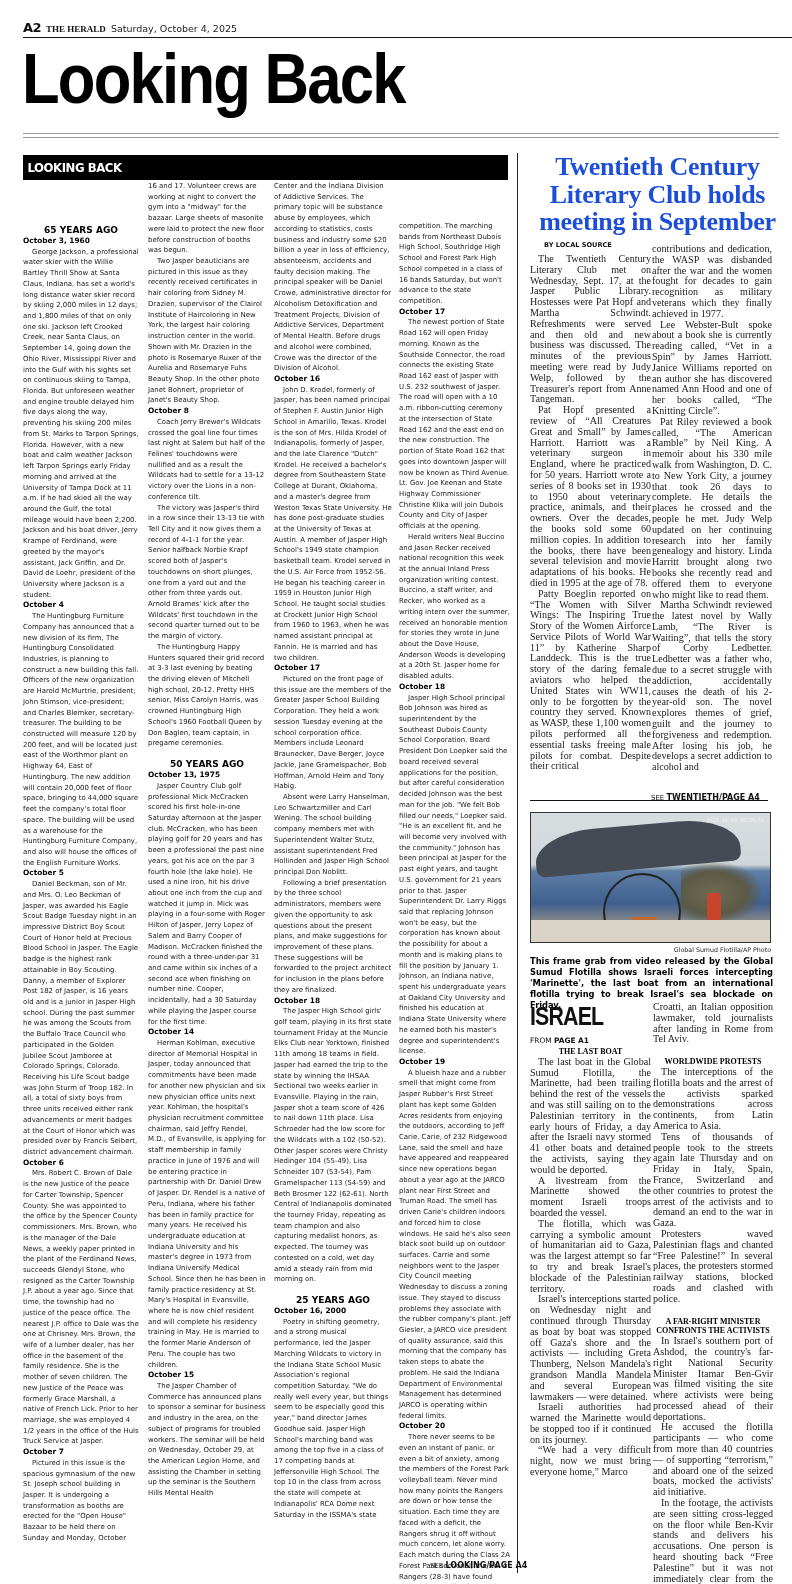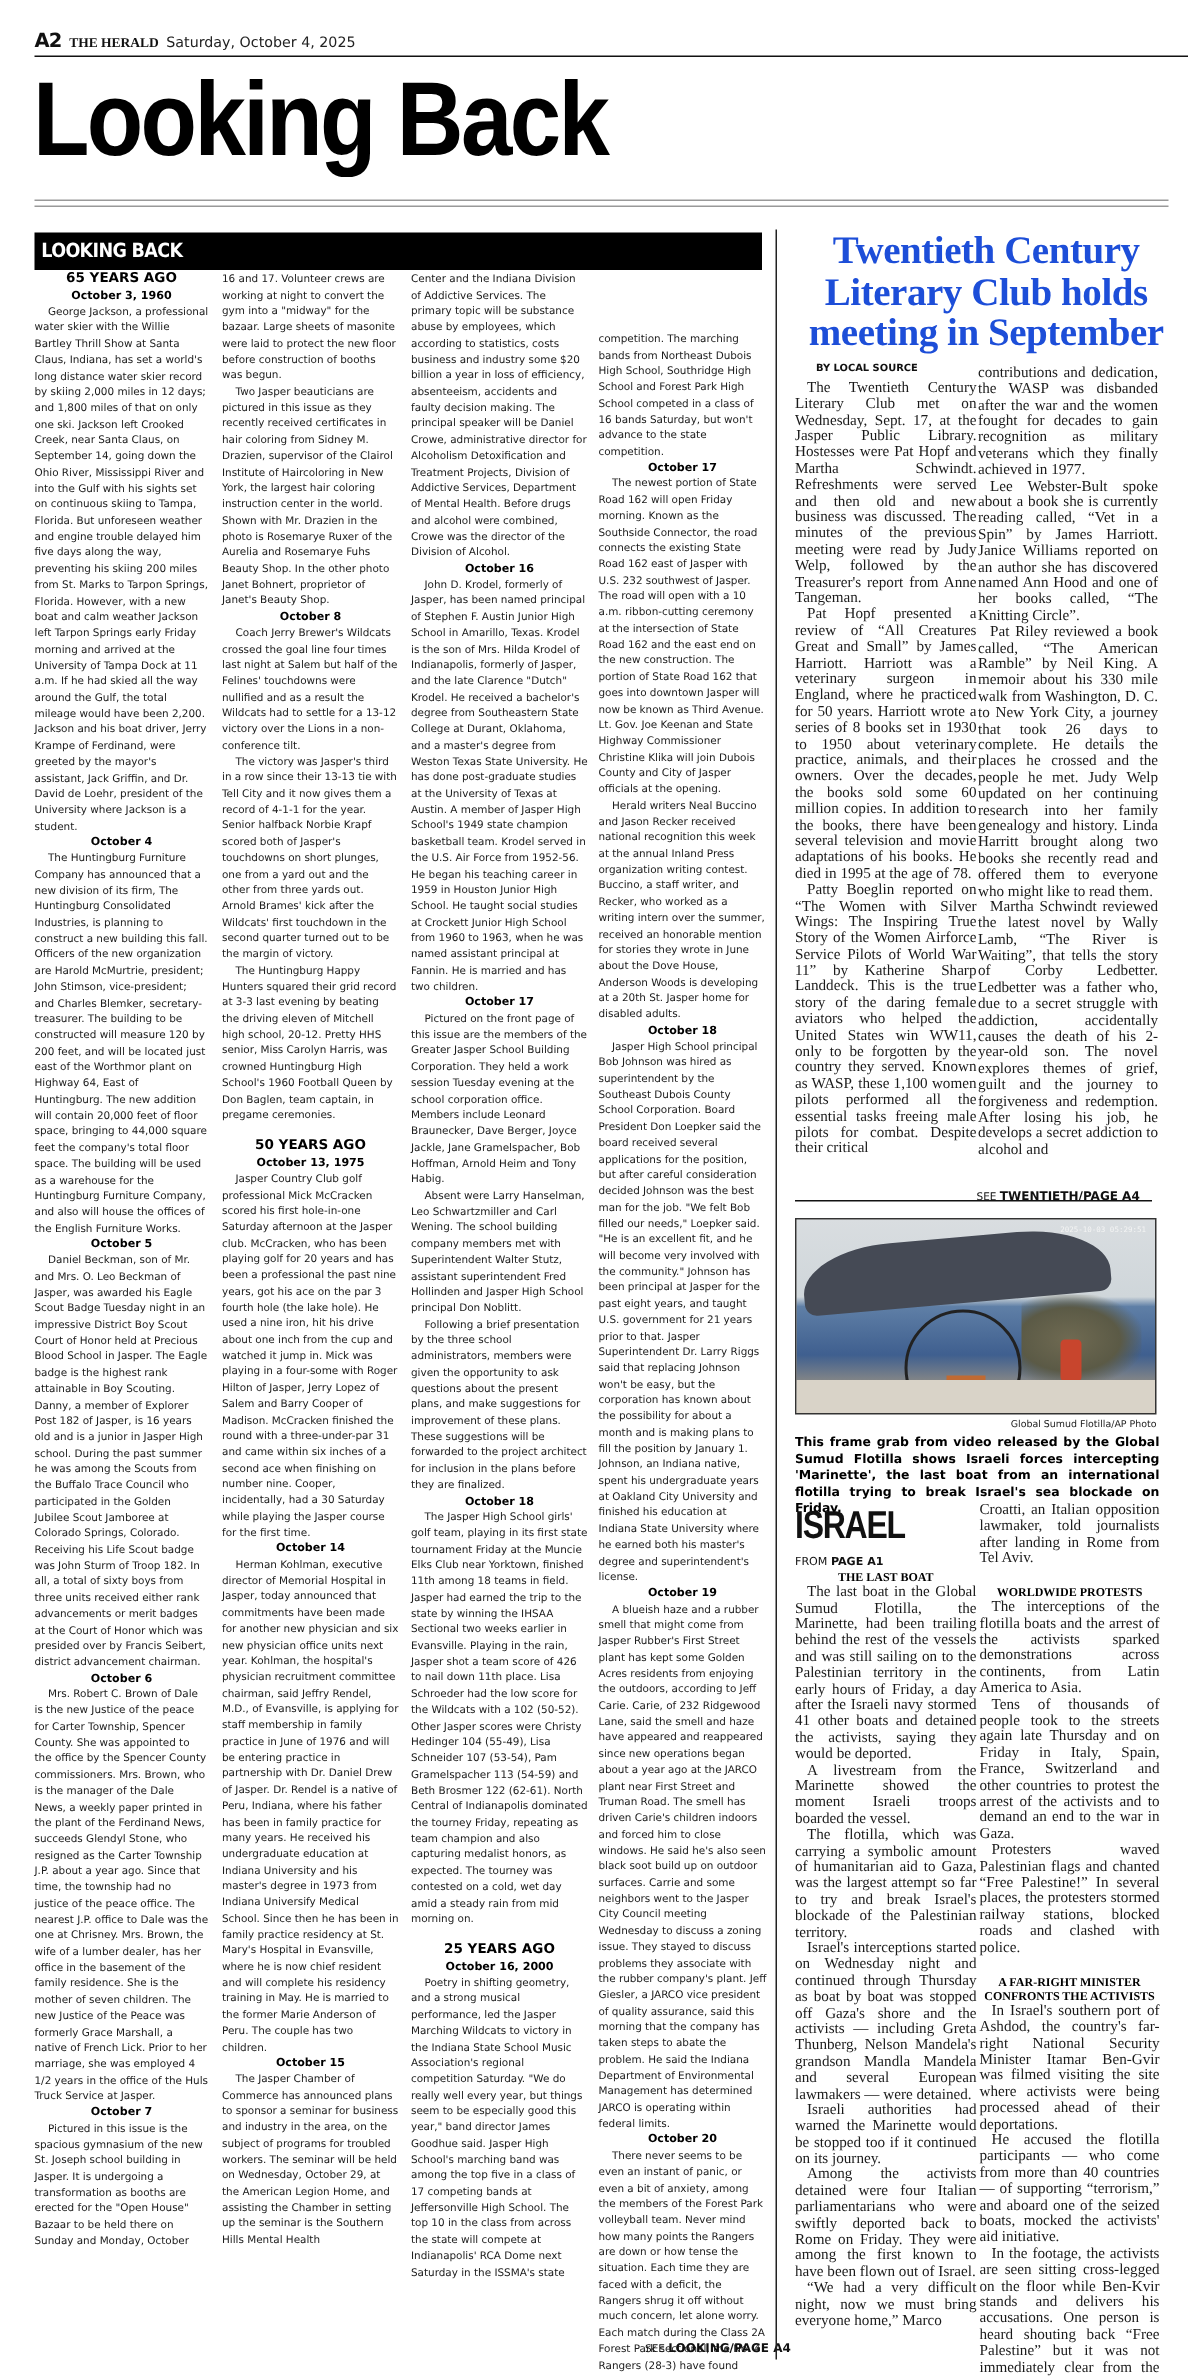--- a/index.html
+++ b/index.html
@@ -15,24 +15,24 @@
   .rule1 { position: absolute; left: 23px; top: 133px; width: 756px; border-top: 1px solid #999; }
   .rule2 { position: absolute; left: 23px; top: 137px; width: 756px; border-top: 1px solid #999; }
 
   .lb-bar { position: absolute; left: 23px; top: 155px; width: 485px; height: 25px; background: #000; }
   .lb-bar span { display: block; color: #fff; font-family: "DejaVu Sans", sans-serif; font-weight: bold; font-size: 13px; line-height: 25px; padding-left: 5px; letter-spacing: -0.5px; transform: scaleX(0.9); transform-origin: left center; }
 
   .vdiv { position: absolute; left: 517px; top: 153px; height: 1420px; border-left: 1px solid #222; }
 
   .col { position: absolute; top: 181px; font-family: "DejaVu Sans", sans-serif; font-size: 6.95px; line-height: 10.72px; color: #1a1a1a; text-align: left; }
   .col p { text-indent: 9px; }
-  .col h4 { font-family: "DejaVu Sans", sans-serif; font-weight: bold; font-size: 7.4px; text-align: center; line-height: 10.7px; color: #000; }
+  .col h4 { font-family: "DejaVu Sans", sans-serif; font-weight: bold; font-size: 7.4px; line-height: 10.7px; color: #000; }
   .col h3 { font-family: "DejaVu Sans", sans-serif; font-weight: bold; font-size: 9px; text-align: center; line-height: 11px; color: #000; }
   .col .gap { height: 10px; }
-  .c1 { left: 23px; width: 116px; }
+  .c1 { left: 23px; width: 116px; margin-top: 44px; }
   .c2 { left: 148px; width: 118px; }
   .c3 { left: 274px; width: 118px; }
   .c4 { left: 399px; width: 112px; }
   .see { font-family: "DejaVu Sans", sans-serif; font-size: 7px; position: absolute; }
   .see b { font-weight: bold; font-size: 8px; }
 
   .tc-head { position: absolute; left: 530px; top: 153px; width: 255px; font-family: "Liberation Serif", serif; font-weight: bold; font-size: 26px; line-height: 27.5px; text-align: center; color: #1d4ed8; letter-spacing: -0.3px; }
   .byline { position: absolute; left: 544px; top: 241px; font-family: "DejaVu Sans", sans-serif; font-weight: bold; font-size: 6.6px; }
   .scol { position: absolute; font-family: "Liberation Serif", serif; font-size: 10.1px; line-height: 10.8px; color: #1a1a1a; text-align: justify; }
   .scol p { text-indent: 8px; }
@@ -178,21 +178,20 @@
   <span>FROM</span>
   <b>PAGE A1</b>
 </div>
 <div class="scol ic1">
     <h5>THE LAST BOAT</h5>
     <p>The last boat in the Global Sumud Flotilla, the Marinette, had been trailing behind the rest of the vessels and was still sailing on to the Palestinian territory in the early hours of Friday, a day after the Israeli navy stormed 41 other boats and detained the activists, saying they would be deported.</p>
     <p>A livestream from the Marinette showed the moment Israeli troops boarded the vessel.</p>
     <p>The flotilla, which was carrying a symbolic amount of humanitarian aid to Gaza, was the largest attempt so far to try and break Israel's blockade of the Palestinian territory.</p>
     <p>Israel's interceptions started on Wednesday night and continued through Thursday as boat by boat was stopped off Gaza's shore and the activists — including Greta Thunberg, Nelson Mandela's grandson Mandla Mandela and several European lawmakers — were detained.</p>
     <p>Israeli authorities had warned the Marinette would be stopped too if it continued on its journey.</p>
-    <p>Among the activists detained were four Italian parliamentarians who were swiftly deported back to Rome on Friday. They were among the first known to have been flown out of Israel.</p>
     <p>“We had a very difficult night, now we must bring everyone home,” Marco</p>
   </div>
 <div class="scol ic2">
     <p style="text-indent: 0px;">Croatti, an Italian opposition lawmaker, told journalists after landing in Rome from Tel Aviv.</p>
     <div class="gap"></div>
     <h5>WORLDWIDE PROTESTS</h5>
     <p>The interceptions of the flotilla boats and the arrest of the activists sparked demonstrations across continents, from Latin America to Asia.</p>
     <p>Tens of thousands of people took to the streets again late Thursday and on Friday in Italy, Spain, France, Switzerland and other countries to protest the arrest of the activists and to demand an end to the war in Gaza.</p>
     <p>Protesters waved Palestinian flags and chanted “Free Palestine!” In several places, the protesters stormed railway stations, blocked roads and clashed with police.</p>
     <div class="gap"></div>

